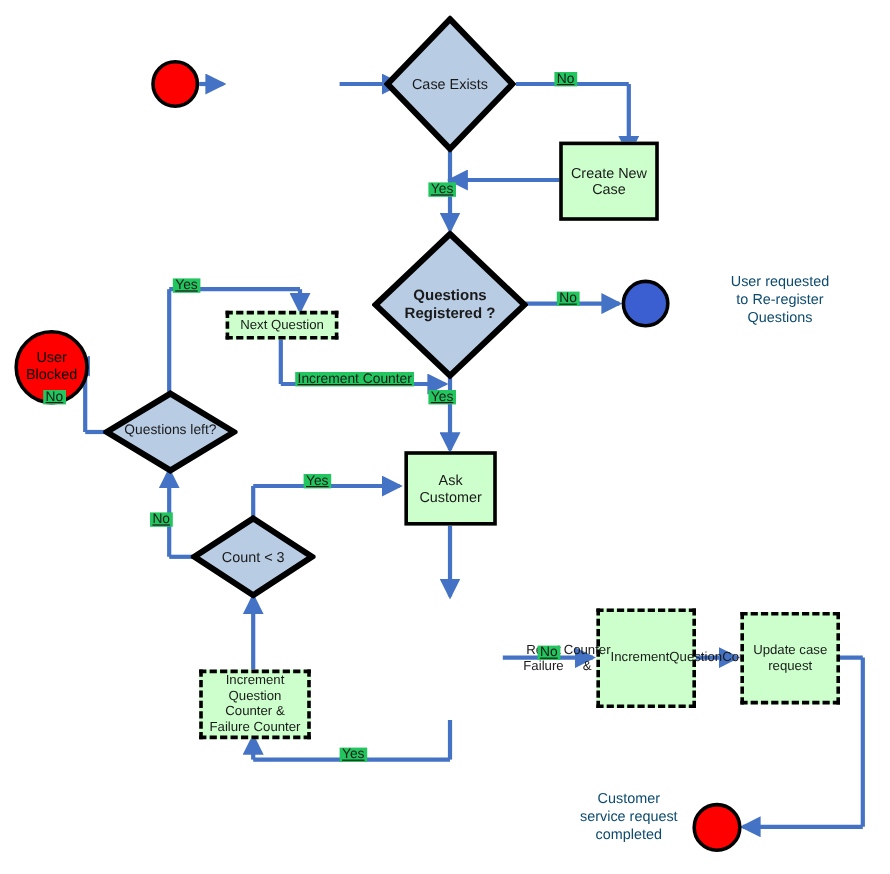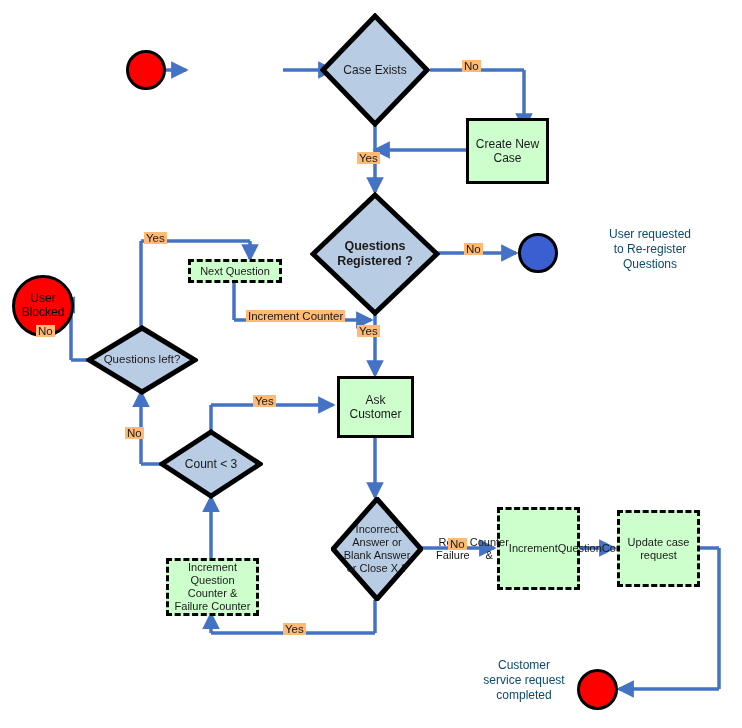--- a/index.html
+++ b/index.html
@@ -84,23 +84,24 @@
     font-size: 12px;
     color: #0c4a6e;
     text-align: center;
     line-height: 1.25;
   }
   
   .elabel {
     position: absolute;
     font-size: 11.5px;
     color: #1a1a1a;
-    background: #fdba74;
+    background: #22c55e;
     padding: 0 2px;
     white-space: nowrap;
+    text-decoration: underline;
   }
 </style>
 </head>
 <body>
 
 <div id="canvas">
 
   <svg id="edges" viewBox="0 0 742 728" xmlns="http://www.w3.org/2000/svg">
     <defs>
       <marker id="arrow" viewBox="0 0 10 10" refX="8.5" refY="5" markerWidth="5" markerHeight="5" orient="auto-start-reverse">
@@ -212,31 +213,20 @@
     <span>Ask Customer</span>
   </div>
 
   <div class="node decision" style="left:159px; top:429px; width:104px; height:70px;">
     <svg class="dshape" viewBox="0 0 104 70" xmlns="http://www.w3.org/2000/svg">
       <polygon points="52,3 101,35 52,67 3,35" fill="#b8cce4" stroke="#000000" stroke-width="5"></polygon>
     </svg>
     <span class="dlabel">Count &lt; 3</span>
   </div>
 
-  <div class="node decision" style="left:331px; top:497px; width:92px; height:104px;">
-    <svg class="dshape" viewBox="0 0 92 104" xmlns="http://www.w3.org/2000/svg">
-      <polygon points="46,2 90,52 46,102 2,52" fill="#b8cce4" stroke="#000000" stroke-width="5"></polygon>
-    </svg>
-    <div class="dlabel" style="font-size:11px;">
-      <div>Incorrect</div>
-      <div>Answer or</div>
-      <div>Blank Answer</div>
-      <div>or Close X ?</div>
-    </div>
-  </div>
 
   <div class="node proc-dashed" style="left:166px; top:558px; width:93px; height:58px; flex-direction:column;">
     <span>Increment</span>
     <span>Question</span>
     <span>Counter &amp;</span>
     <span>Failure Counter</span>
   </div>
 
   <div class="node proc-dashed" style="left:497px; top:507px; width:83px; height:83px; flex-direction:row;">
     <span>Reset Failure</span>

